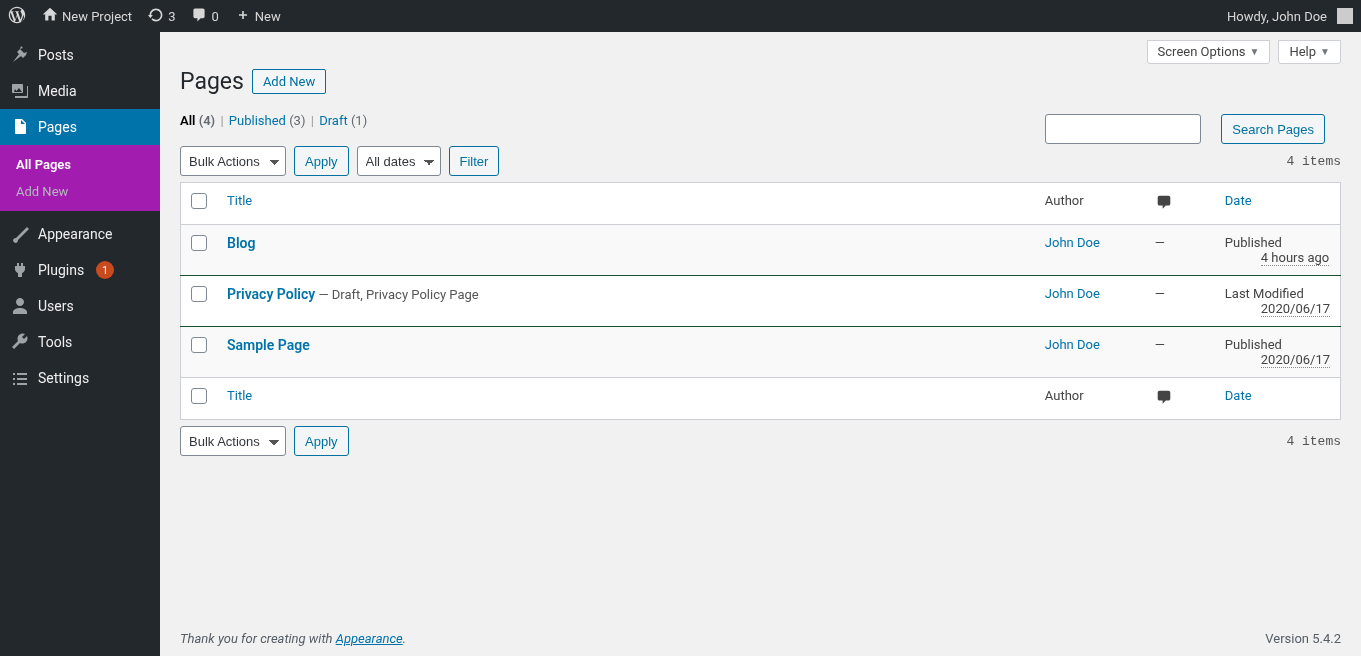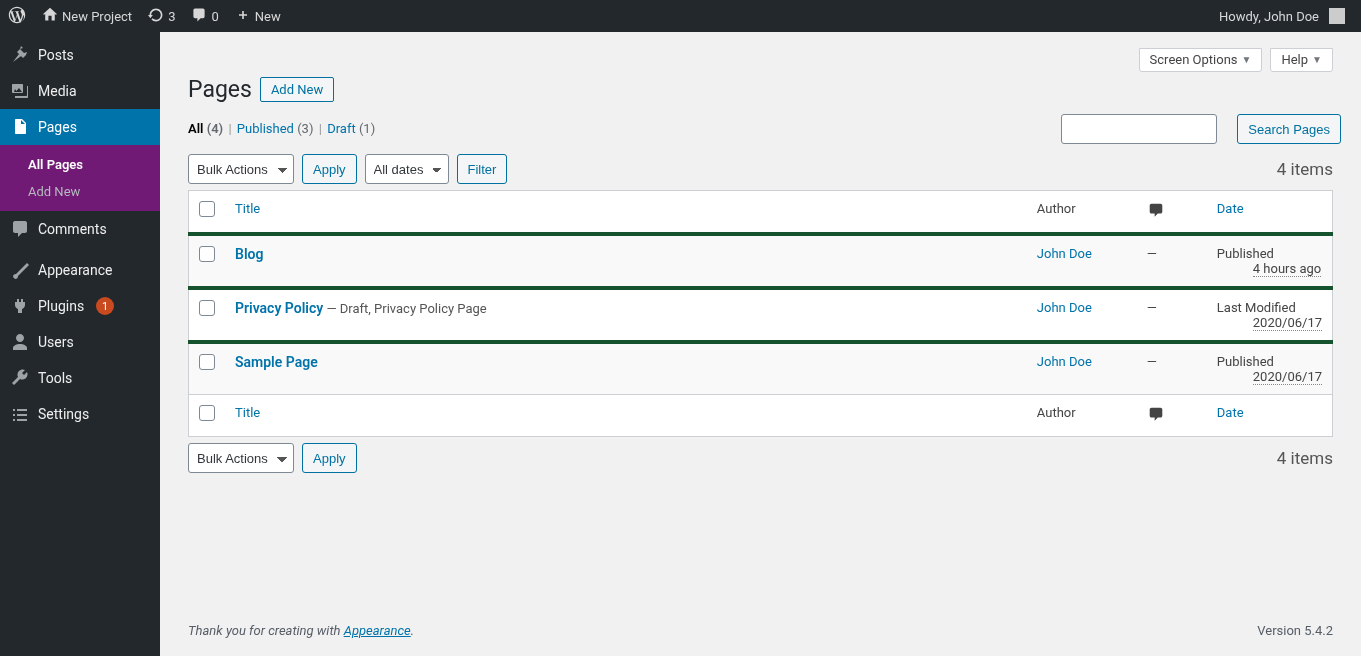--- a/index.html
+++ b/index.html
@@ -26,21 +26,21 @@
   gap: 20px;
 }
 #adminbar .ab-left { display: flex; align-items: center; height: 100%; }
 #adminbar .ab-item {
   display: flex; align-items: center;
   height: 32px; padding: 0 8px;
   color: #d7d7d7;
   cursor: pointer;
   gap: 4px;
 }
-#adminbar .ab-right { margin-left: auto; display: flex; align-items: flex-end; height: 100%; padding-right: 8px; }
+#adminbar .ab-right { margin-left: auto; display: flex; align-items: flex-end; height: 100%; }
 #adminbar .avatar { width: 16px; height: 16px; background: #ccc; margin-left: 6px; }
 
 
 #adminmenu {
   position: absolute; top: 32px; left: 0;
   width: 160px; bottom: 0;
   background: #23282d;
   color: #eee;
 }
 #adminmenu .menu-item {
@@ -58,22 +58,22 @@
   position: relative;
 }
 #adminmenu .menu-item.current::after {
   content: "";
   position: absolute; right: -8px; top: 50%;
   margin-top: -8px;
   border: 8px solid transparent;
   border-right-color: #f1f1f1;
 }
 #adminmenu .submenu {
-  background: #701a75;
-  padding: 6px 16px;
+  background: #a21caf;
+  padding: 6px 4px;
 }
 #adminmenu .submenu .sub-item {
   display: block;
   padding: 6px 12px;
   color: #b4b9be;
   font-size: 13px;
   cursor: pointer;
 }
 #adminmenu .submenu .sub-item.current { color: #fff; font-weight: 600; }
 #adminmenu .menu-sep { height: 5px; }
@@ -84,21 +84,21 @@
   display: inline-flex; align-items: center; justify-content: center;
   min-width: 18px; height: 18px; border-radius: 9px;
   background: #ca4a1f; color: #fff; font-size: 11px;
   margin-left: 4px; padding: 0 5px;
 }
 
 
 #wpbody {
   position: absolute;
   top: 32px; left: 160px; right: 0; bottom: 0;
-  padding: 8px;
+  padding: 0;
   display: flex; flex-direction: column;
 }
 #wpcontent {
   padding: 0 20px;
   flex: 1 0 auto;
 }
 .top-buttons {
   display: flex; justify-content: flex-end; gap: 8px;
   padding-top: 8px;
 }
@@ -147,23 +147,23 @@
 }
 select { padding-right: 24px; appearance: none; background-image: linear-gradient(45deg, transparent 50%, #555 50%), linear-gradient(135deg, #555 50%, transparent 50%); background-position: right 11px top 13px, right 6px top 13px; background-size: 5px 5px, 5px 5px; background-repeat: no-repeat; }
 .button {
   display: inline-flex; align-items: center;
   border: 1px solid #0071a1;
   color: #0071a1;
   background: #f3f5f6;
   cursor: pointer;
   padding: 0 10px;
 }
-.displaying-num { color: #555; font-size: 17px; }
-
-.search-box { display: flex; gap: 20px; position: absolute; right: 20px; top: 82px; align-items: center; }
+.displaying-num { color: #555; font-size: 13px; font-family: Liberation Mono, monospace; }
+
+.search-box { display: flex; gap: 20px; position: absolute; right: 36px; top: 82px; align-items: center; }
 .search-box input[type=search] {
   width: 156px; height: 30px; border: 1px solid #7e8993; border-radius: 3px;
   padding: 0 6px; background: #fff;
 }
 
 
 .wp-list-table {
   width: 100%;
   border: 1px solid #ccd0d4;
   background: #fff;
@@ -182,21 +182,21 @@
   font-weight: 400;
 }
 .wp-list-table tfoot th { border-top: 1px solid #ccd0d4; border-bottom: none; }
 .wp-list-table th a { color: #0073aa; }
 .wp-list-table .check-column { width: 30px; }
 .wp-list-table .col-author { width: 110px; }
 .wp-list-table .col-comments { width: 70px; text-align: left; }
 .wp-list-table .col-date { width: 120px; }
 .wp-list-table tbody tr:nth-child(odd) { background: #f9f9f9; }
 .wp-list-table tbody tr:nth-child(even) { background: #fff; }
-.wp-list-table tbody td { border-top: 4px solid #14532d; }
+.wp-list-table tbody td { border-top: 1px solid #14532d; }
 .row-title { color: #0073aa; font-weight: 600; font-size: 14px; }
 .post-state { color: #555; }
 .comment-bubble {
   display: inline-block; position: relative;
 }
 .comment-bubble svg { fill: #444; }
 .abbr { border-bottom: 1px dotted #888; cursor: help; margin-left: 36px; }
 
 #wpfooter {
   padding: 10px 20px;
@@ -291,28 +291,20 @@
     <span class="icon">
         <svg width="20" height="20" viewBox="0 0 20 20">
           <path fill="currentColor" d="M6 2h6l4 4v10c0 .6-.4 1-1 1H6c-.6 0-1-.4-1-1V3c0-.6.4-1 1-1zm5 1v4h4l-4-4z"></path>
         </svg>
       </span>
     <span>Pages</span>
   </div>
   <div class="submenu">
     <div class="sub-item current">All Pages</div>
     <div class="sub-item">Add New</div>
-  </div>
-  <div class="menu-item">
-    <span class="icon">
-        <svg width="20" height="20" viewBox="0 0 20 20">
-          <path fill="currentColor" d="M5 2h10c1.1 0 2 .9 2 2v8c0 1.1-.9 2-2 2h-3l-4 4v-4H5c-1.1 0-2-.9-2-2V4c0-1.1.9-2 2-2z"></path>
-        </svg>
-      </span>
-    <span>Comments</span>
   </div>
   <div class="menu-sep"></div>
   <div class="menu-item">
     <span class="icon">
         <svg width="20" height="20" viewBox="0 0 20 20">
           <path fill="currentColor" d="M3 17c0-2 1-3 3-3l3-3 2 2-3 3c0 2-1 3-3 3l-2-2zm14-14l-8 8 2 2 8-8-2-2z"></path>
         </svg>
       </span>
     <span>Appearance</span>
   </div>

